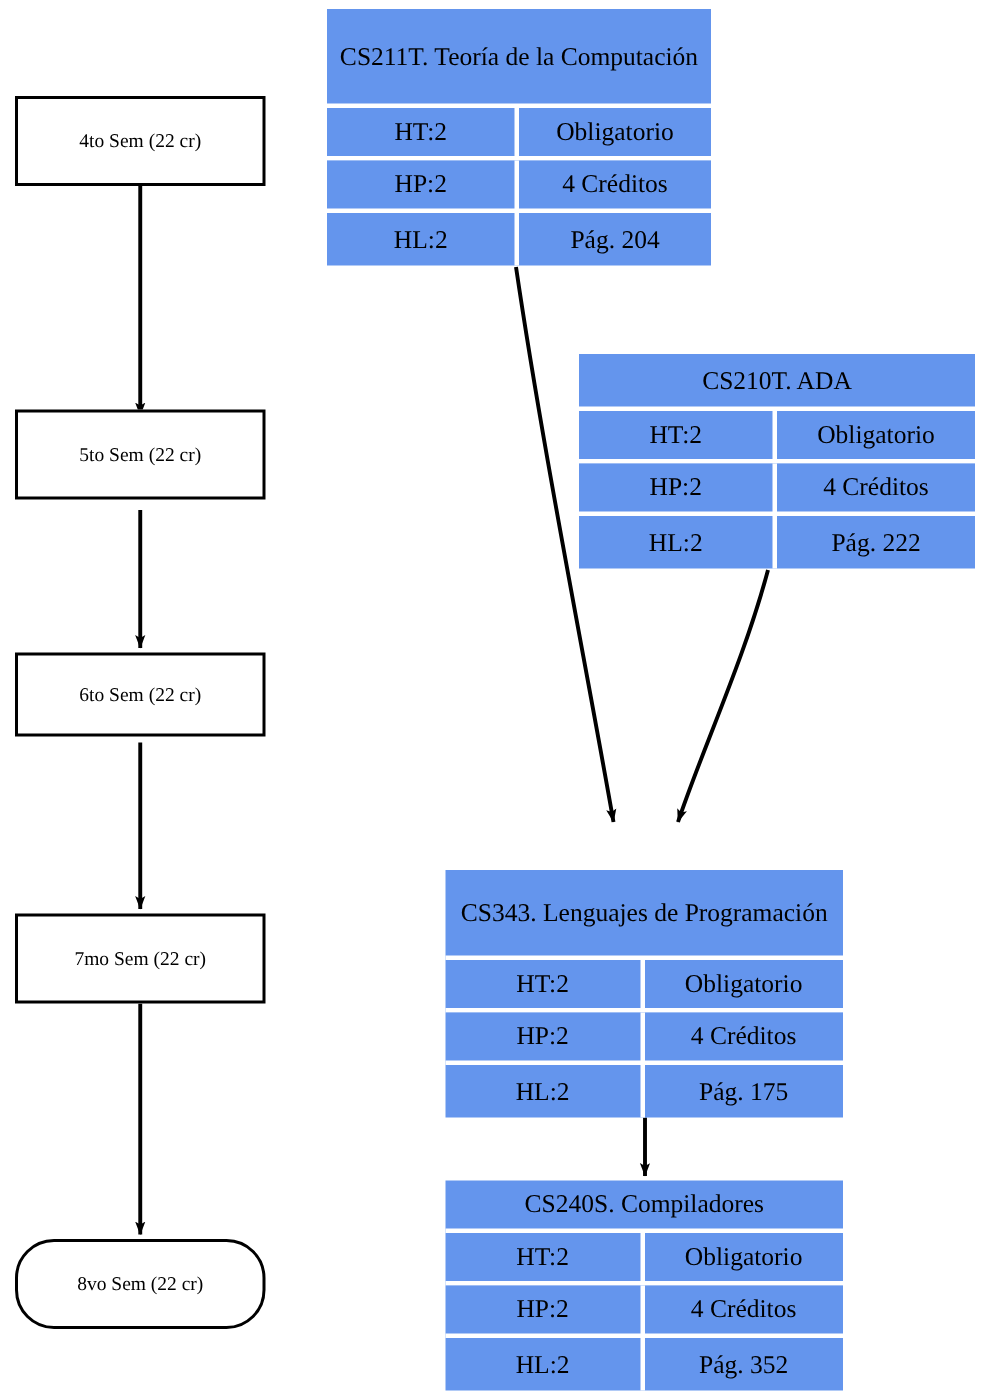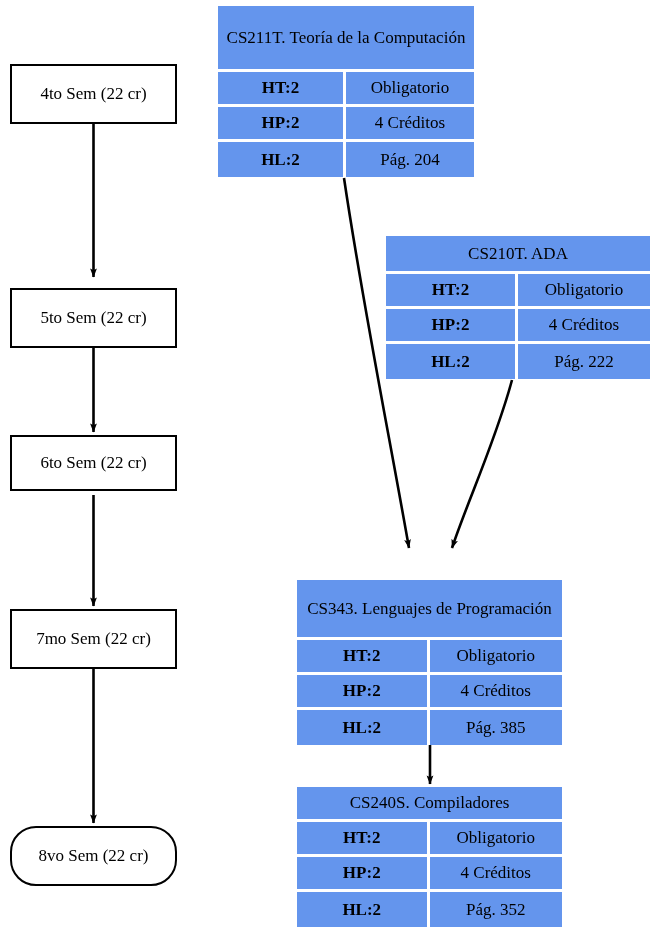--- a/index.html
+++ b/index.html
@@ -34,21 +34,21 @@
 
   
   .sem-node {
     position: absolute;
     box-sizing: border-box;
     border: 2px solid #000000;
     background: #ffffff;
     display: flex;
     align-items: center;
     justify-content: center;
-    font-size: 17px;
+    font-size: 13px;
     color: #000000;
     line-height: 1.1;
     white-space: nowrap;
   }
 
   
   .course-table {
     position: absolute;
     box-sizing: border-box;
     border-collapse: separate;
@@ -77,21 +77,20 @@
   }
   .course-table td:last-child,
   .course-table td.title-cell {
     border-right: none;
   }
   .course-table td.title-cell {
     padding: 2px 6px;
   }
   .course-table td.key-cell {
     width: 38%;
-    font-weight: bold;
   }
 </style>
 </head>
 <body>
 
 <div id="diagram-canvas">
 
   <svg class="edge-layer" viewBox="0 0 657 933" width="657" height="933" xmlns="http://www.w3.org/2000/svg">
     <defs>
       <marker id="arrowhead" markerWidth="10" markerHeight="10" refX="8.6" refY="3.6" orient="auto" markerUnits="userSpaceOnUse">
@@ -111,21 +110,21 @@
 
     <path d="M 512 380 C 496 440, 468 500, 452 548" fill="none" stroke="#000000" stroke-width="2.6" marker-end="url(#arrowhead)"></path>
 
     <line x1="430" y1="721" x2="430" y2="784" stroke="#000000" stroke-width="2.6" marker-end="url(#arrowhead)"></line>
   </svg>
 
   <div class="sem-node" style="left:10px; top:64px; width:167px; height:60px;">
     <span>4to Sem (22 cr)</span>
   </div>
 
-  <div class="sem-node" style="left:10px; top:288px; width:167px; height:60px;">
+  <div class="sem-node" style="left:10px; top:273px; width:167px; height:60px;">
     <span>5to Sem (22 cr)</span>
   </div>
 
   <div class="sem-node" style="left:10px; top:435px; width:167px; height:56px;">
     <span>6to Sem (22 cr)</span>
   </div>
 
   <div class="sem-node" style="left:10px; top:609px; width:167px; height:60px;text-align:right;">
     <span>7mo Sem (22 cr)</span>
   </div>
@@ -187,21 +186,21 @@
       <tr style="height:35px;">
         <td class="key-cell">HT:2</td>
         <td>Obligatorio</td>
       </tr>
       <tr style="height:35px;">
         <td class="key-cell">HP:2</td>
         <td>4 Créditos</td>
       </tr>
       <tr style="height:35px;">
         <td class="key-cell">HL:2</td>
-        <td>Pág. 385</td>
+        <td>Pág. 175</td>
       </tr>
     </tbody>
       </table>
   </div>
 
   <div class="course-table" style="left:297px; top:787px; width:265px; height:140px;">
     <table>
       <tbody>
           <tr style="height:35px;">
         <td class="title-cell" colspan="2">CS240S. Compiladores</td>

